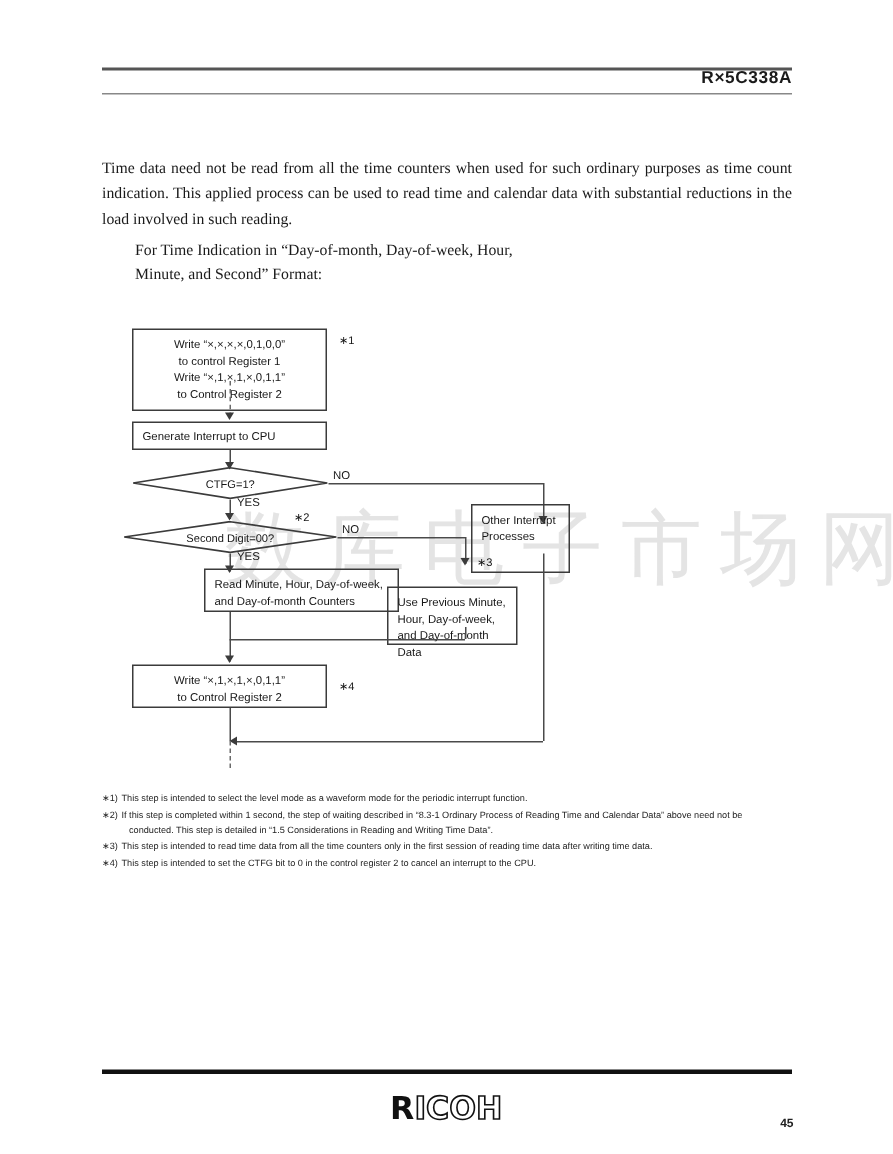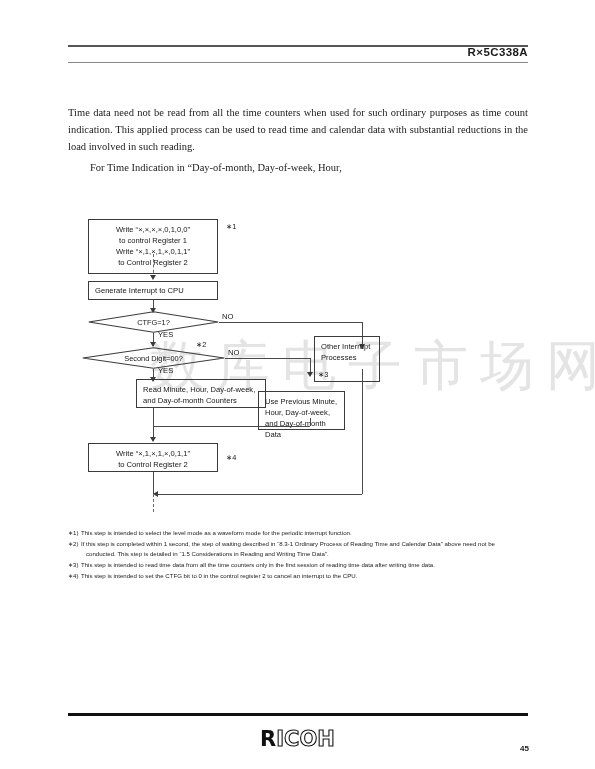--- a/index.html
+++ b/index.html
@@ -230,20 +230,21 @@
 
   <div class="watermark">数库电子市场网</div>
 
   <div class="hdr-rule-top"></div>
   <div class="hdr-title">R×5C338A</div>
   <div class="hdr-rule-bot"></div>
 
   <div class="para">Time data need not be read from all the time counters when used for such ordinary purposes as time count indication.  This applied process can be used to read time and calendar data with substantial reductions in the load involved in such reading.</div>
   <div class="subcaption">
     <div>For Time Indication in “Day-of-month, Day-of-week, Hour,</div>
+    <div>Minute, and Second” Format:</div>
   </div>
 
   <div class="flow">
 
     <div class="fbox center" style="left:88px; top:199px; width:130px; height:55px;margin-top:20px;">
       <div>Write “×,×,×,×,0,1,0,0”</div>
       <div>to control Register 1</div>
       <div>Write “×,1,×,1,×,0,1,1”</div>
       <div>to Control Register 2</div>
     </div>

